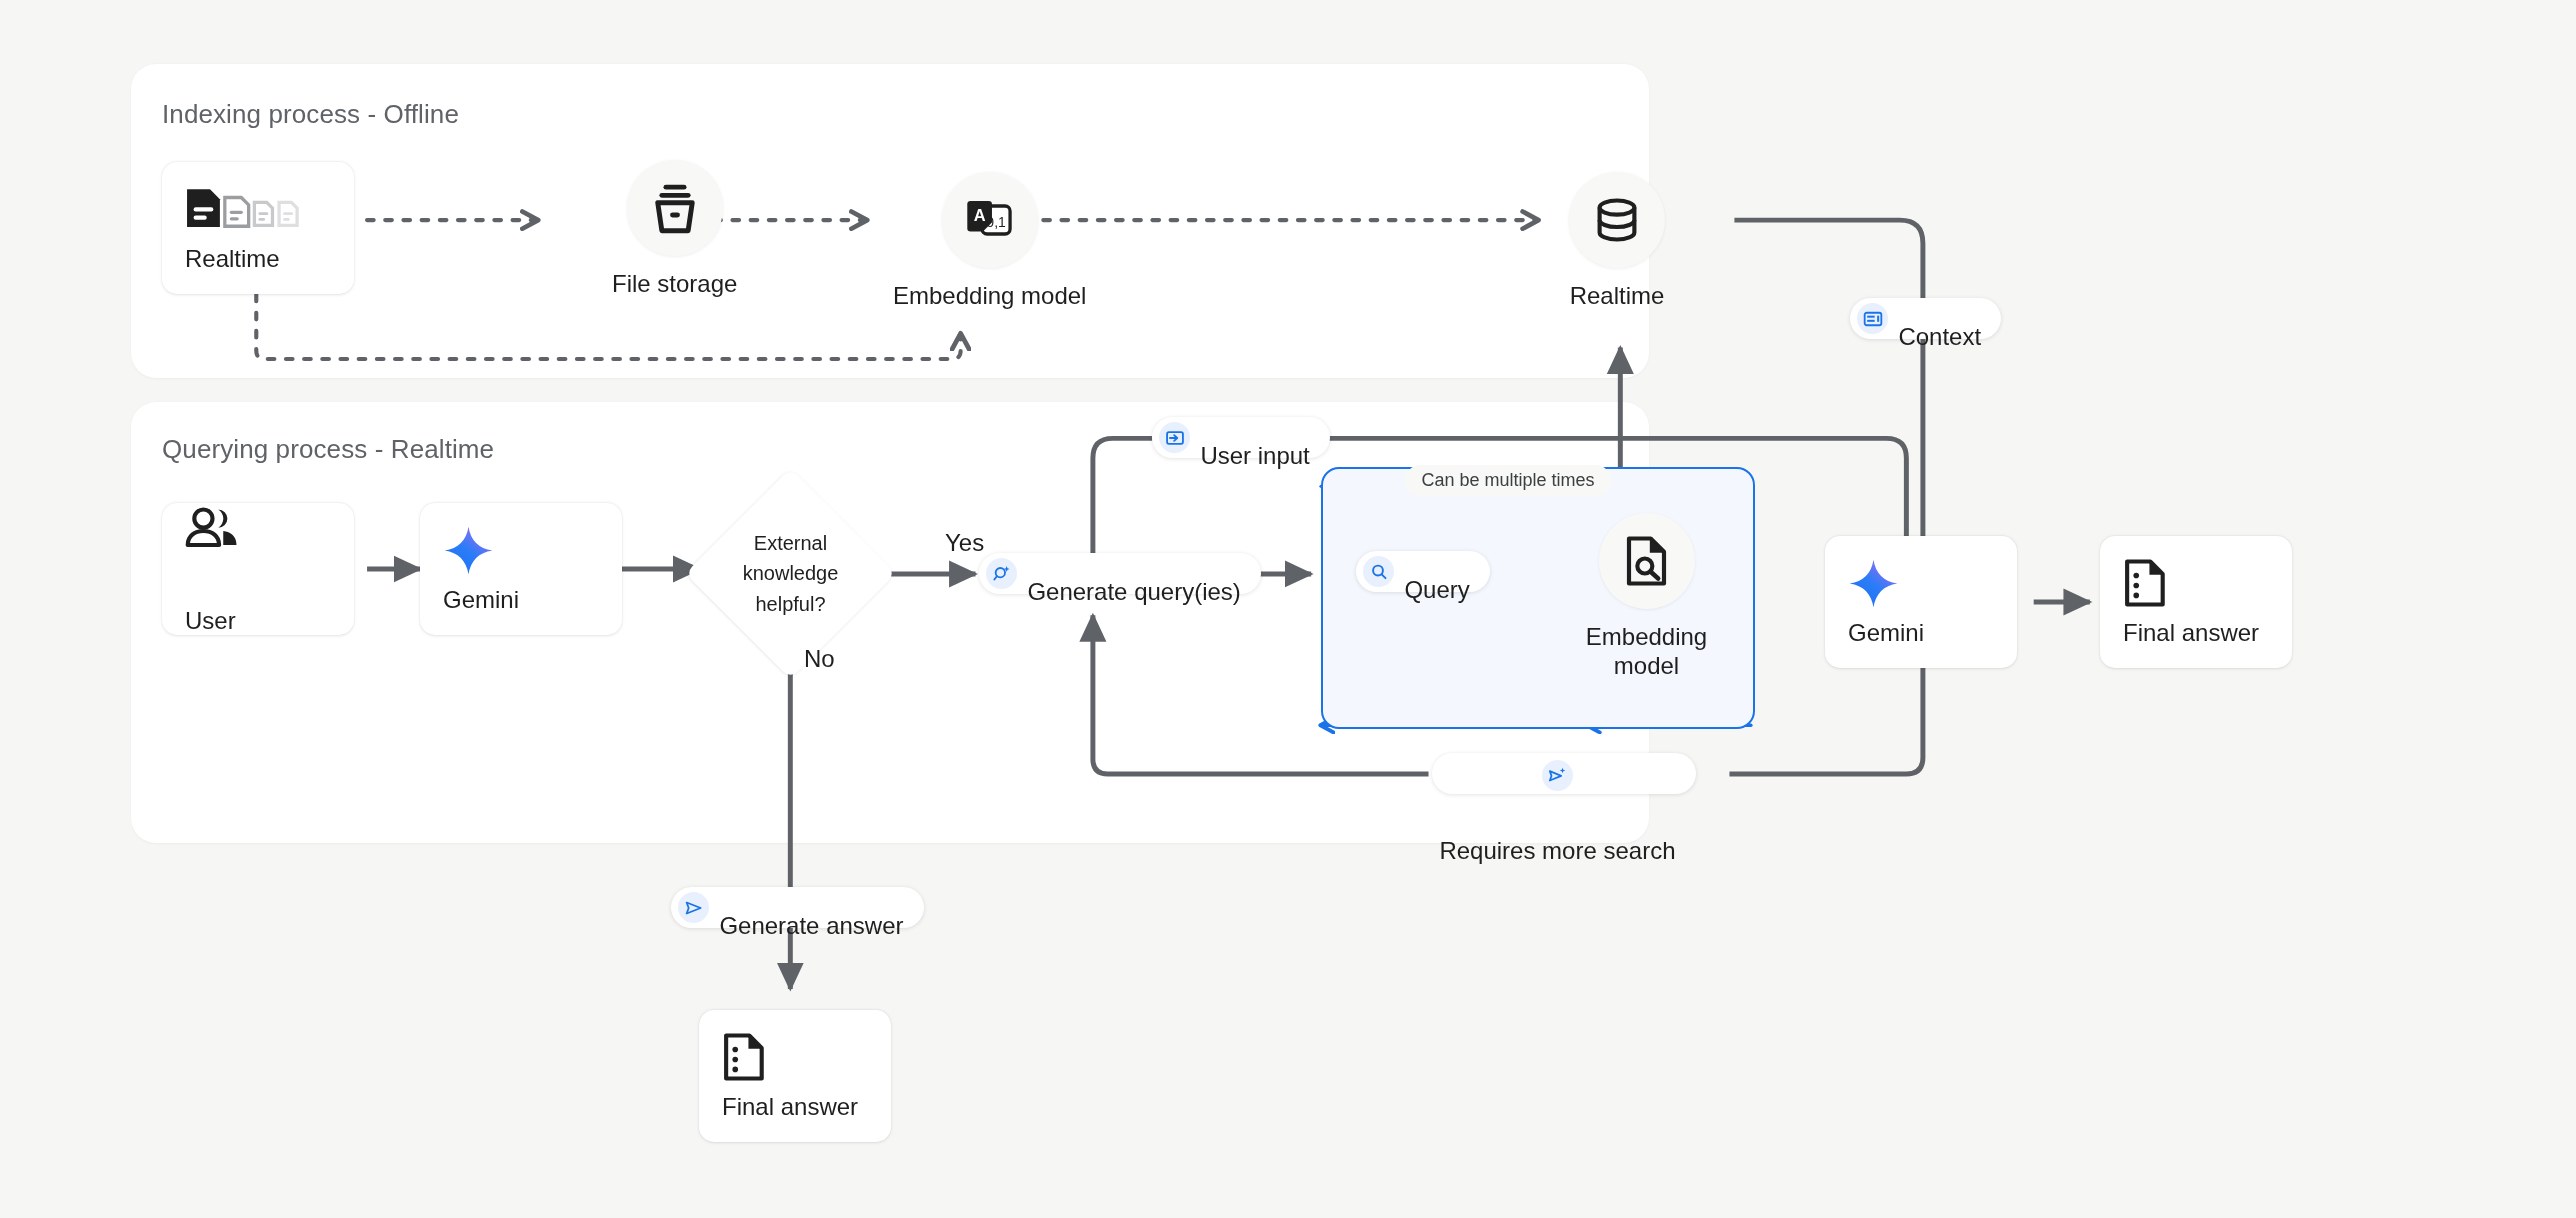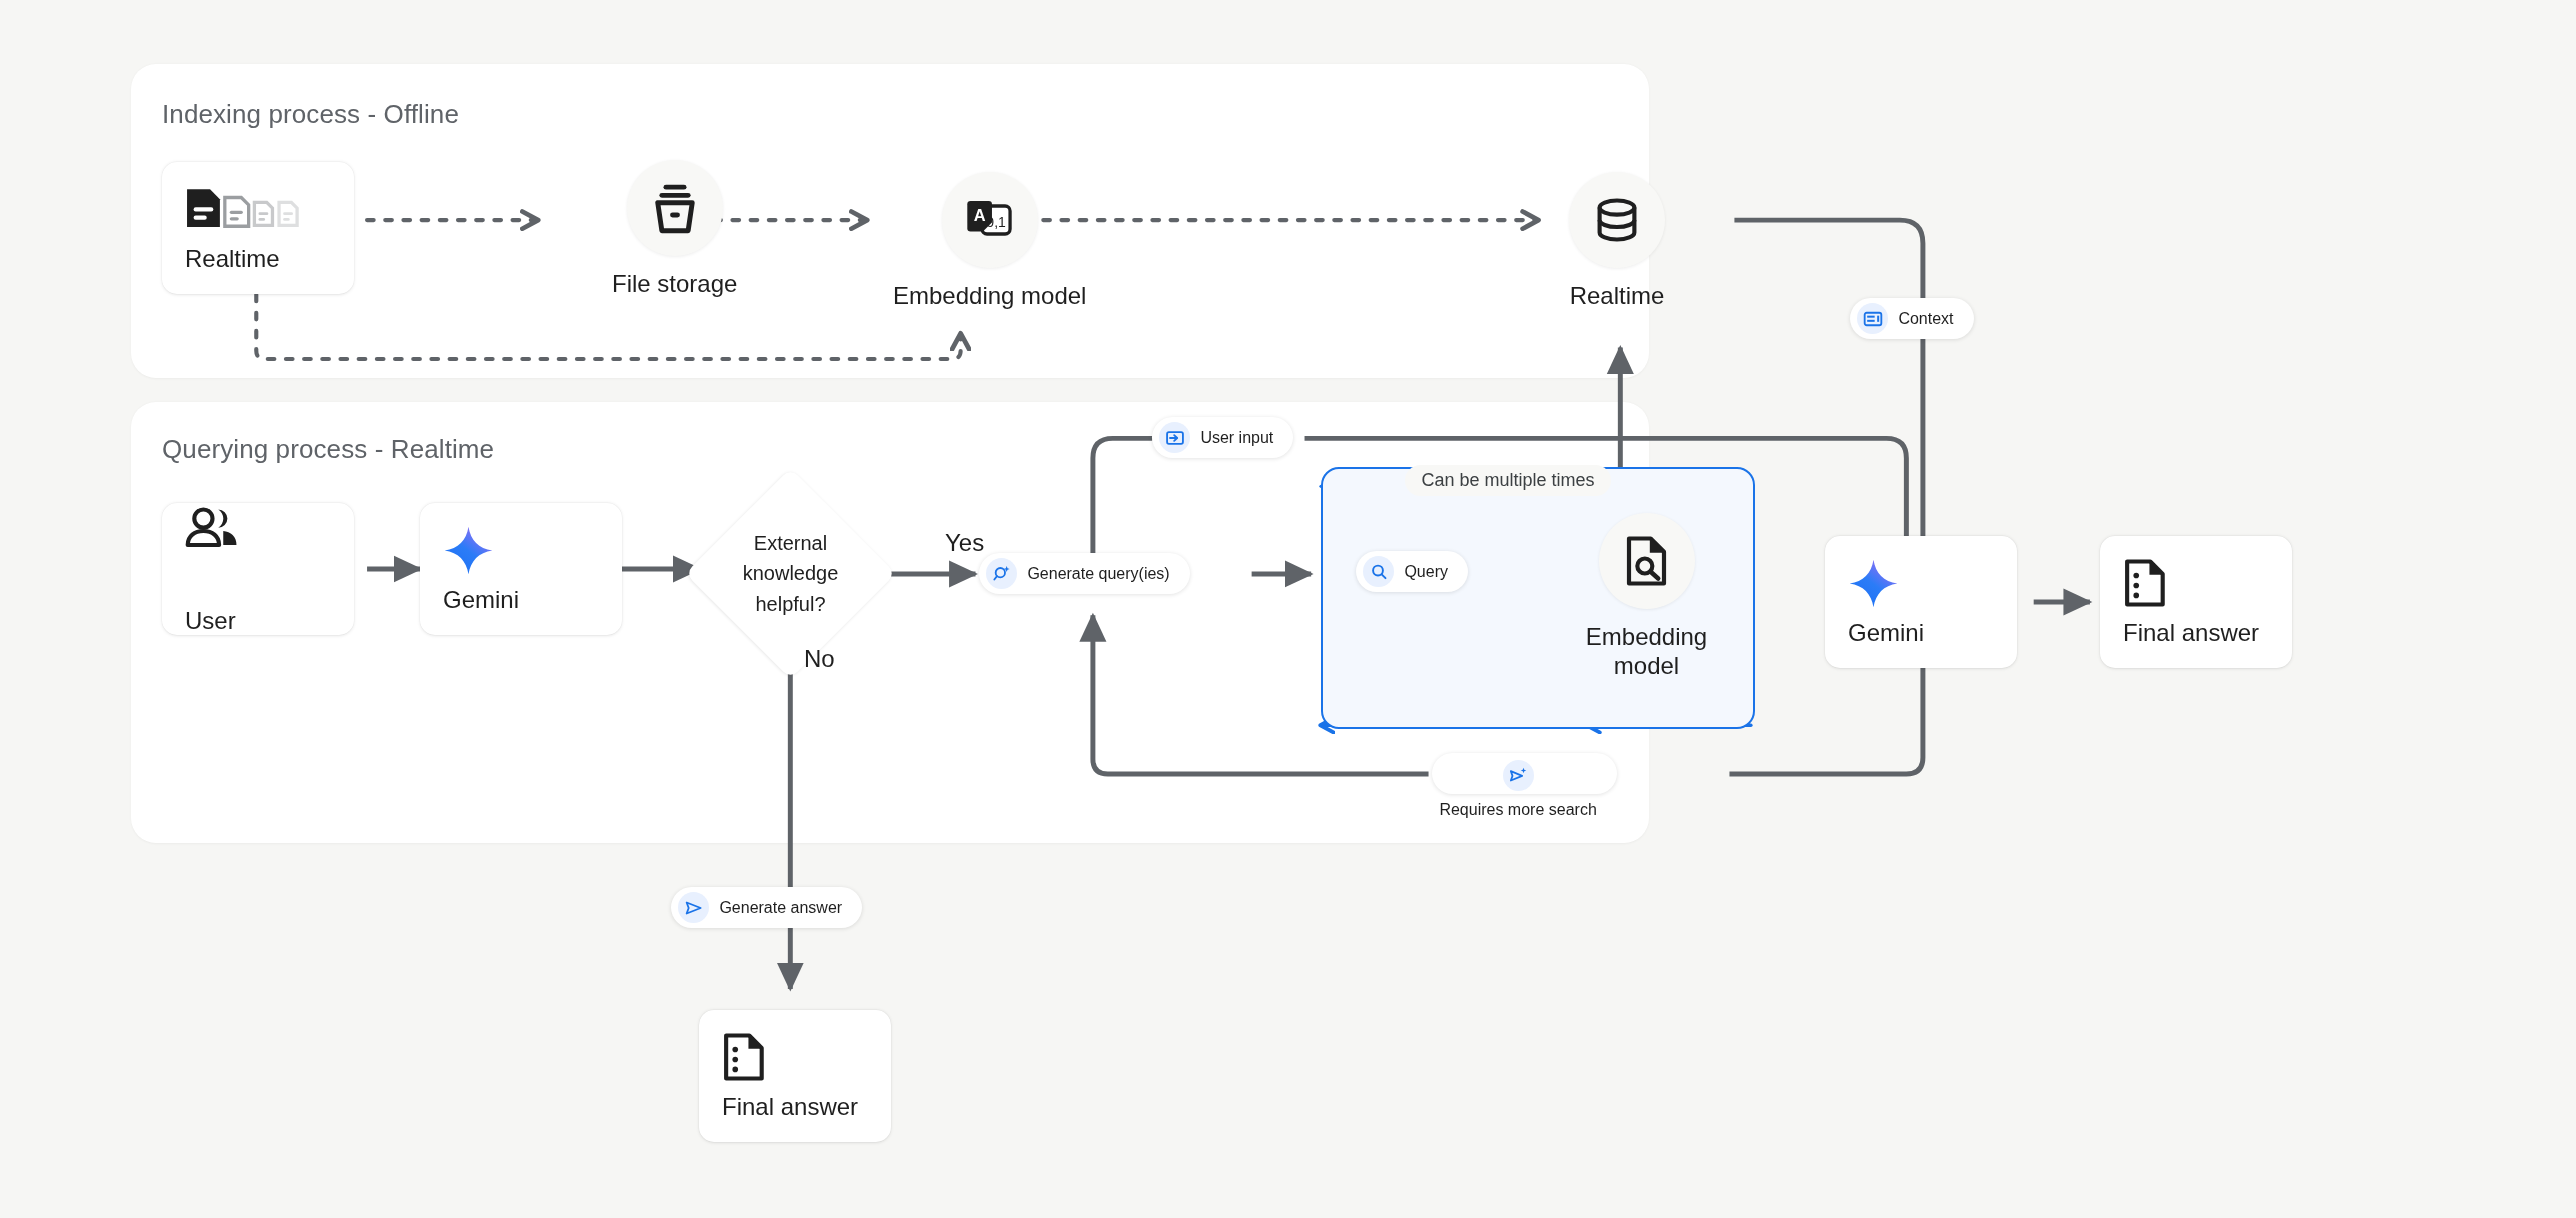--- a/index.html
+++ b/index.html
@@ -53,21 +53,21 @@
   .pill{
     position:absolute;background:#fff;border-radius:826px;
     box-shadow:0 0.8px 4.1px rgba(0,0,0,.12);
     display:flex;align-items:center;gap:10px;
     padding:7.4px 20px 7.4px 7.4px;height:41px;box-sizing:border-box;white-space:nowrap;
   }
   .pill .pico{
     width:31px;height:31px;border-radius:50%;background:#e8f0fe;
     display:flex;align-items:center;justify-content:center;flex:0 0 31px;
   }
-  .pill .ptxt{font-size:16px;color:#1f1f1f;}
+  .pill .ptxt{font-size:24px;color:#1f1f1f;margin-top:36px;}
 
   
   .plainpill{
     position:absolute;background:#f8f8f6;border-radius:826px;
     padding:5px 16.5px;font-size:18px;color:#3c4043;white-space:nowrap;
   }
 
   
   #decision{position:absolute;left:716px;top:499px;width:149px;height:149px;}
   #decision .dshape{

